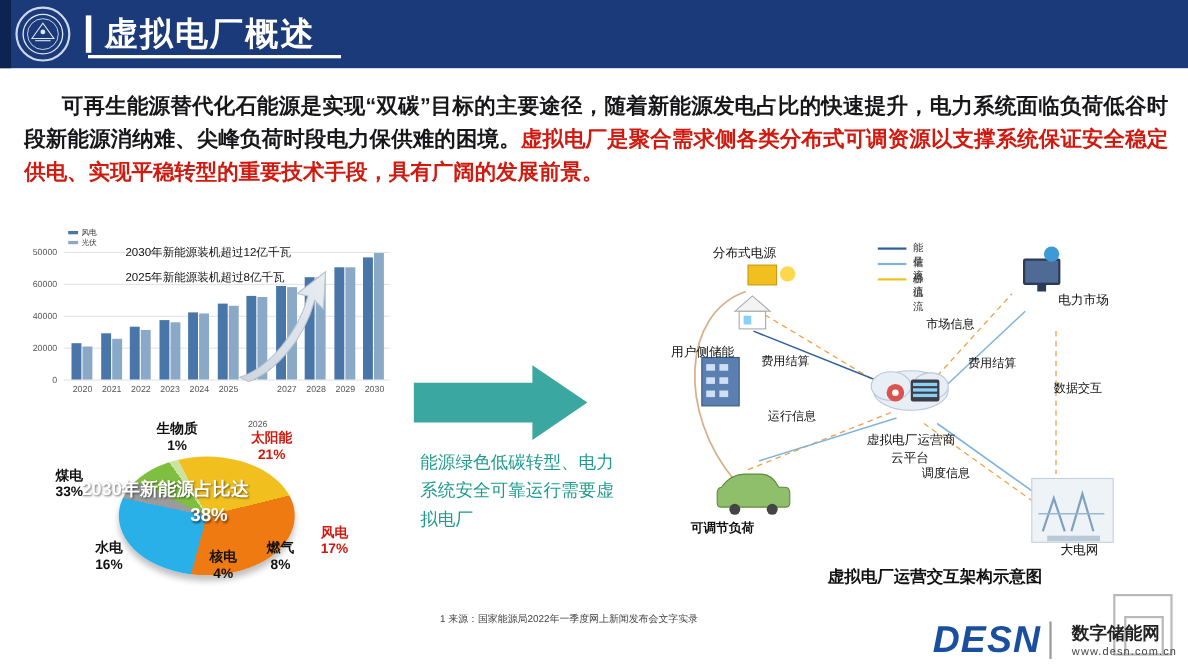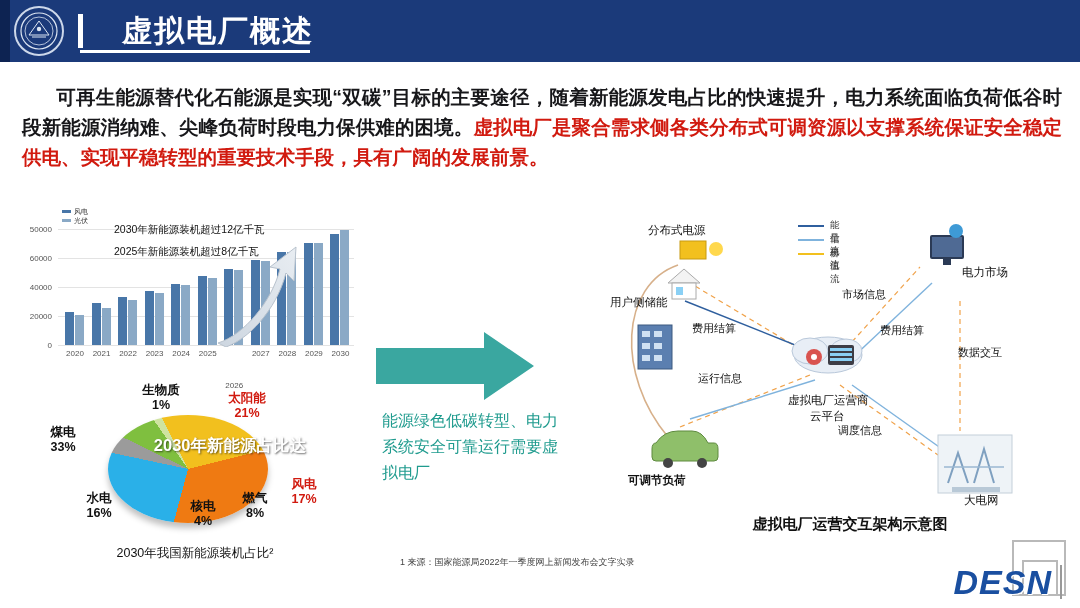--- a/index.html
+++ b/index.html
@@ -31,21 +31,20 @@
     position:absolute; left:70px; top:10px;
     height:42px; padding-left:8px; padding-right:18px;
     display:flex; align-items:center;
   }
   #title-bar .vbar {
     width:5px; height:34px; background:#ffffff; margin-right:12px;
   }
   #page-title {
     color:#ffffff; font-size:30px; font-weight:bold; letter-spacing:2px;
     white-space:nowrap;
-    margin-left:27px;
   }
   #title-underline {
     position:absolute; left:80px; top:50px; width:230px; height:3px;
     background:#ffffff;
   }
   
   #body-text {
     position:absolute; left:22px; top:82px; width:1040px;
     font-size:19.5px; line-height:30px; color:#17171a; text-align:justify;
     font-weight:bold;
@@ -86,21 +85,21 @@
       #2ab0e8 195deg 282deg,
       #9b9b9b 282deg 296deg,
       #7fbf3f 296deg 325deg,
       #cfe3a0 325deg 333deg,
       #f2c01e 333deg 360deg
     );
     box-shadow:0 5px 6px rgba(0,0,0,0.25);
   }
   #pie-center-label {
     position:absolute; left:44px; top:50px; width:232px;
-    text-align:right; color:#ffffff; font-weight:bold; font-size:16.5px;
+    text-align:left; color:#ffffff; font-weight:bold; font-size:16.5px;
     text-shadow:1px 1px 2px rgba(0,0,0,.55);
     line-height:20px;
   }
   #pie-center-pct {
     position:absolute; left:44px; top:74px; width:232px;
     text-align:center; color:#ffffff; font-weight:bold; font-size:17px;
     text-shadow:1px 1px 2px rgba(0,0,0,.55);
   }
   .pie-lbl { position:absolute; font-size:12.5px; font-weight:bold; color:#111; text-align:center; line-height:15px; }
   .pie-lbl.red { color:#d11a0f; }
@@ -275,20 +274,21 @@
       <div class="xtick" style="left: 229.818px; top: 144px;">2027</div>
       <div class="xtick" style="left: 256.364px; top: 144px;">2028</div>
       <div class="xtick" style="left: 282.909px; top: 144px;">2029</div>
       <div class="xtick" style="left: 309.455px; top: 144px;">2030</div>
     </div>
 </div>
 
 <div id="pie-area">
   <div id="pie"></div>
   <div id="pie-center-label">2030年新能源占比达</div>
+  <div id="pie-center-pct">38%</div>
 
   <div class="pie-lbl" style="left:96px; top:-2px; width:70px;">
     <div>生物质</div>
     <div>1%</div>
   </div>
   <div class="pie-lbl red" style="left:182px; top:6px; width:70px;text-align:center;">
     <div>太阳能</div>
     <div>21%</div>
   </div>
   <div class="pie-lbl red" style="left:244px; top:92px; width:60px;">
@@ -305,21 +305,20 @@
   </div>
   <div class="pie-lbl" style="left:44px; top:106px; width:50px;">
     <div>水电</div>
     <div>16%</div>
   </div>
   <div class="pie-lbl" style="left:8px; top:40px; width:50px;">
     <div>煤电</div>
     <div>33%</div>
   </div>
 
-  <div id="pie-caption">2030年我国新能源装机占比²</div>
 </div>
 
 <svg id="green-arrow" viewBox="0 0 160 72">
   <path d="M0 18 L108 18 L108 2 L158 36 L108 70 L108 54 L0 54 Z" fill="#3aa7a0"></path>
 </svg>
 <div id="arrow-caption">能源绿色低碳转型、电力系统安全可靠运行需要虚拟电厂</div>
 
 <div id="diagram">
   <svg width="510" height="330" viewBox="0 0 510 330" style="position:absolute;left:0;top:0">
 
@@ -370,21 +369,21 @@
     <circle cx="396" cy="26" r="7" fill="#3e9ad6"></circle>
 
     <rect x="378" y="230" width="74" height="58" fill="#eef3f7" stroke="#c4cfd9"></rect>
     <path d="M388 278 L398 248 L408 278" stroke="#7fa0c0" stroke-width="2" fill="none"></path>
     <path d="M414 278 L424 244 L434 278" stroke="#7fa0c0" stroke-width="2" fill="none"></path>
     <path d="M384 262 h60" stroke="#9ab7d2" stroke-width="1.4"></path>
     <rect x="392" y="282" width="48" height="5" fill="#b9c9d7"></rect>
   </svg>
 
   <div class="node-label" style="left:88px; top:18px;">分布式电源</div>
-  <div class="node-label" style="left:50px; top:90px;">用户侧储能</div>
+  <div class="node-label" style="left:50px; top:108px;">用户侧储能</div>
   <div class="node-label" style="left:68px; top:268px;font-weight:bold;">可调节负荷</div>
   <div class="node-label" style="left:228px; top:188px;">虚拟电厂运营商</div>
   <div class="node-label" style="left:250px; top:204px;">云平台</div>
   <div class="node-label" style="left:402px; top:60px;">电力市场</div>
   <div class="node-label" style="left:404px; top:288px;">大电网</div>
 
   <div class="flow-label" style="left:132px; top:116px;">费用结算</div>
   <div class="flow-label" style="left:138px; top:166px;">运行信息</div>
   <div class="flow-label" style="left:282px; top:82px;">市场信息</div>
   <div class="flow-label" style="left:320px; top:118px;">费用结算</div>
@@ -413,13 +412,17 @@
   <span>1 来源：国家能源局2022年一季度网上新闻发布会文字实录</span>
 </div>
 
 <div id="watermark-box">
   <div class="inner"></div>
 </div>
 
 <div id="desn">
   <div id="desn-word">DESN</div>
   <div id="desn-divider"></div>
+  <div id="desn-cn">
+    <div class="l1">数字储能网</div>
+    <div class="l2">www.desn.com.cn</div>
+  </div>
 </div>
 
 </body></html>

